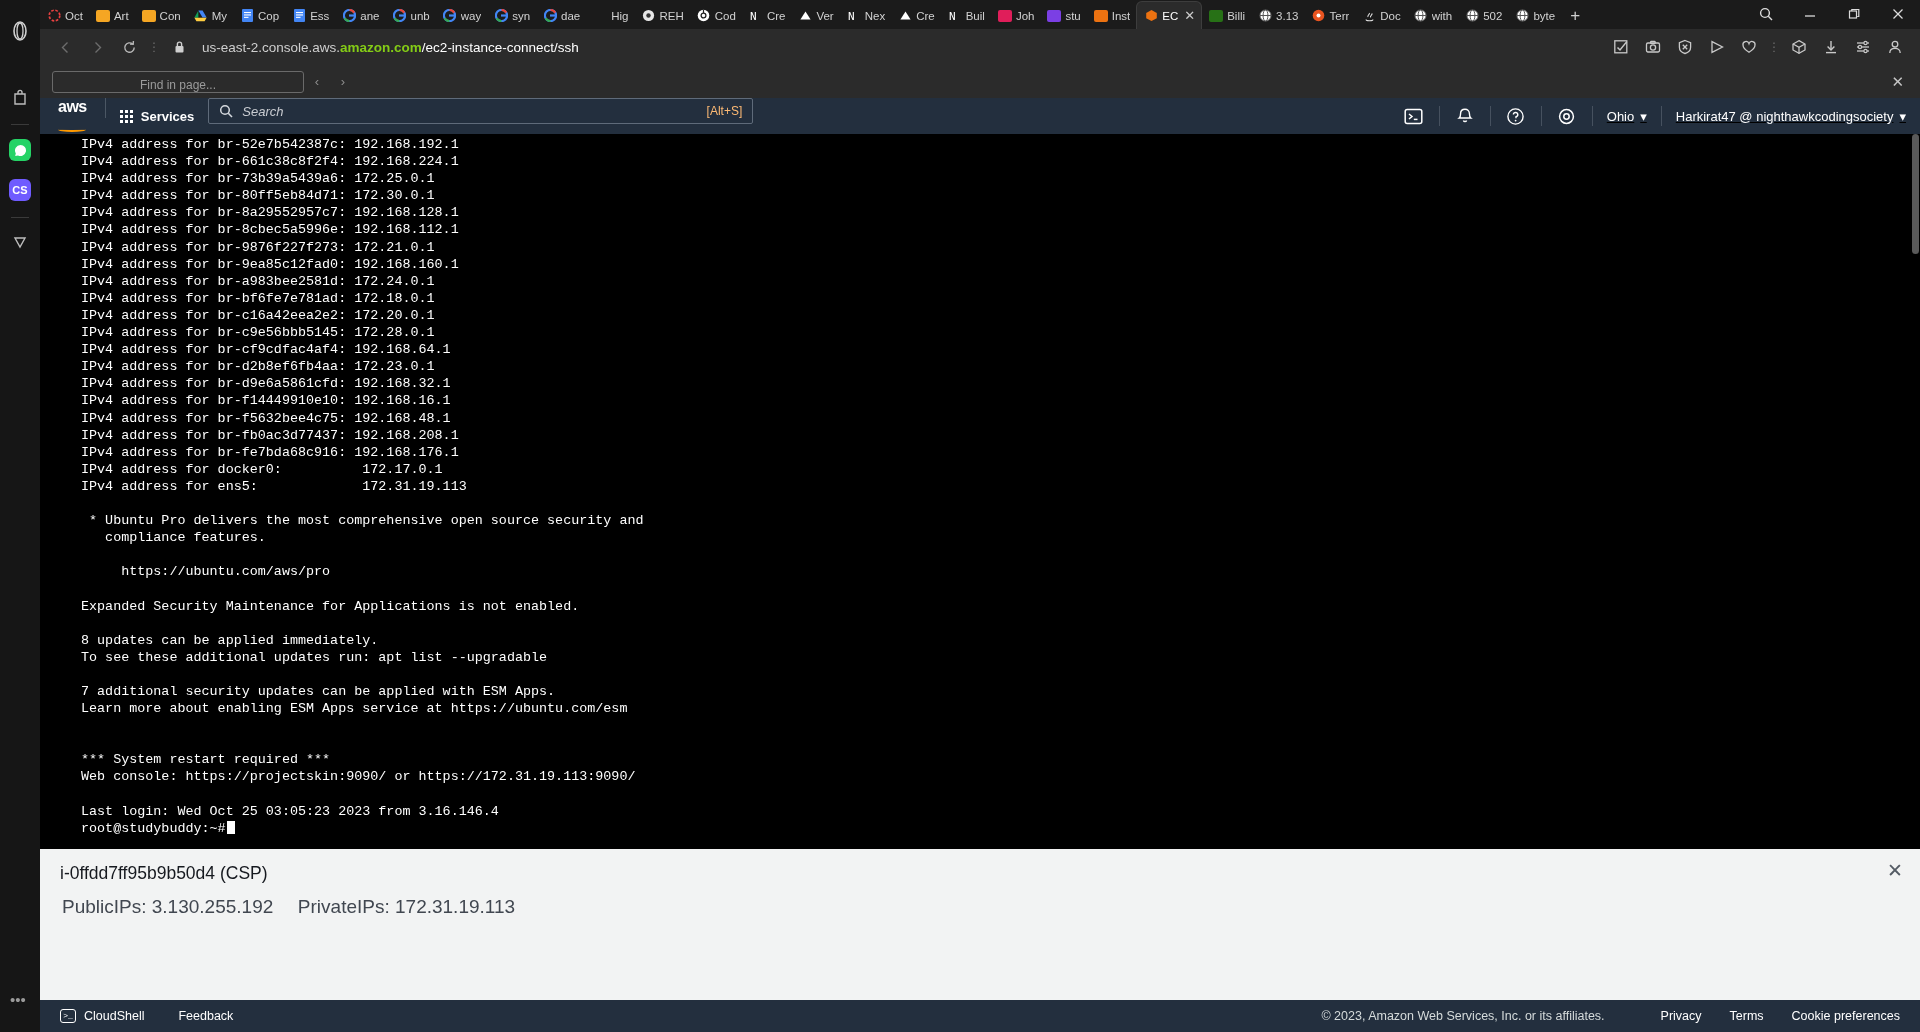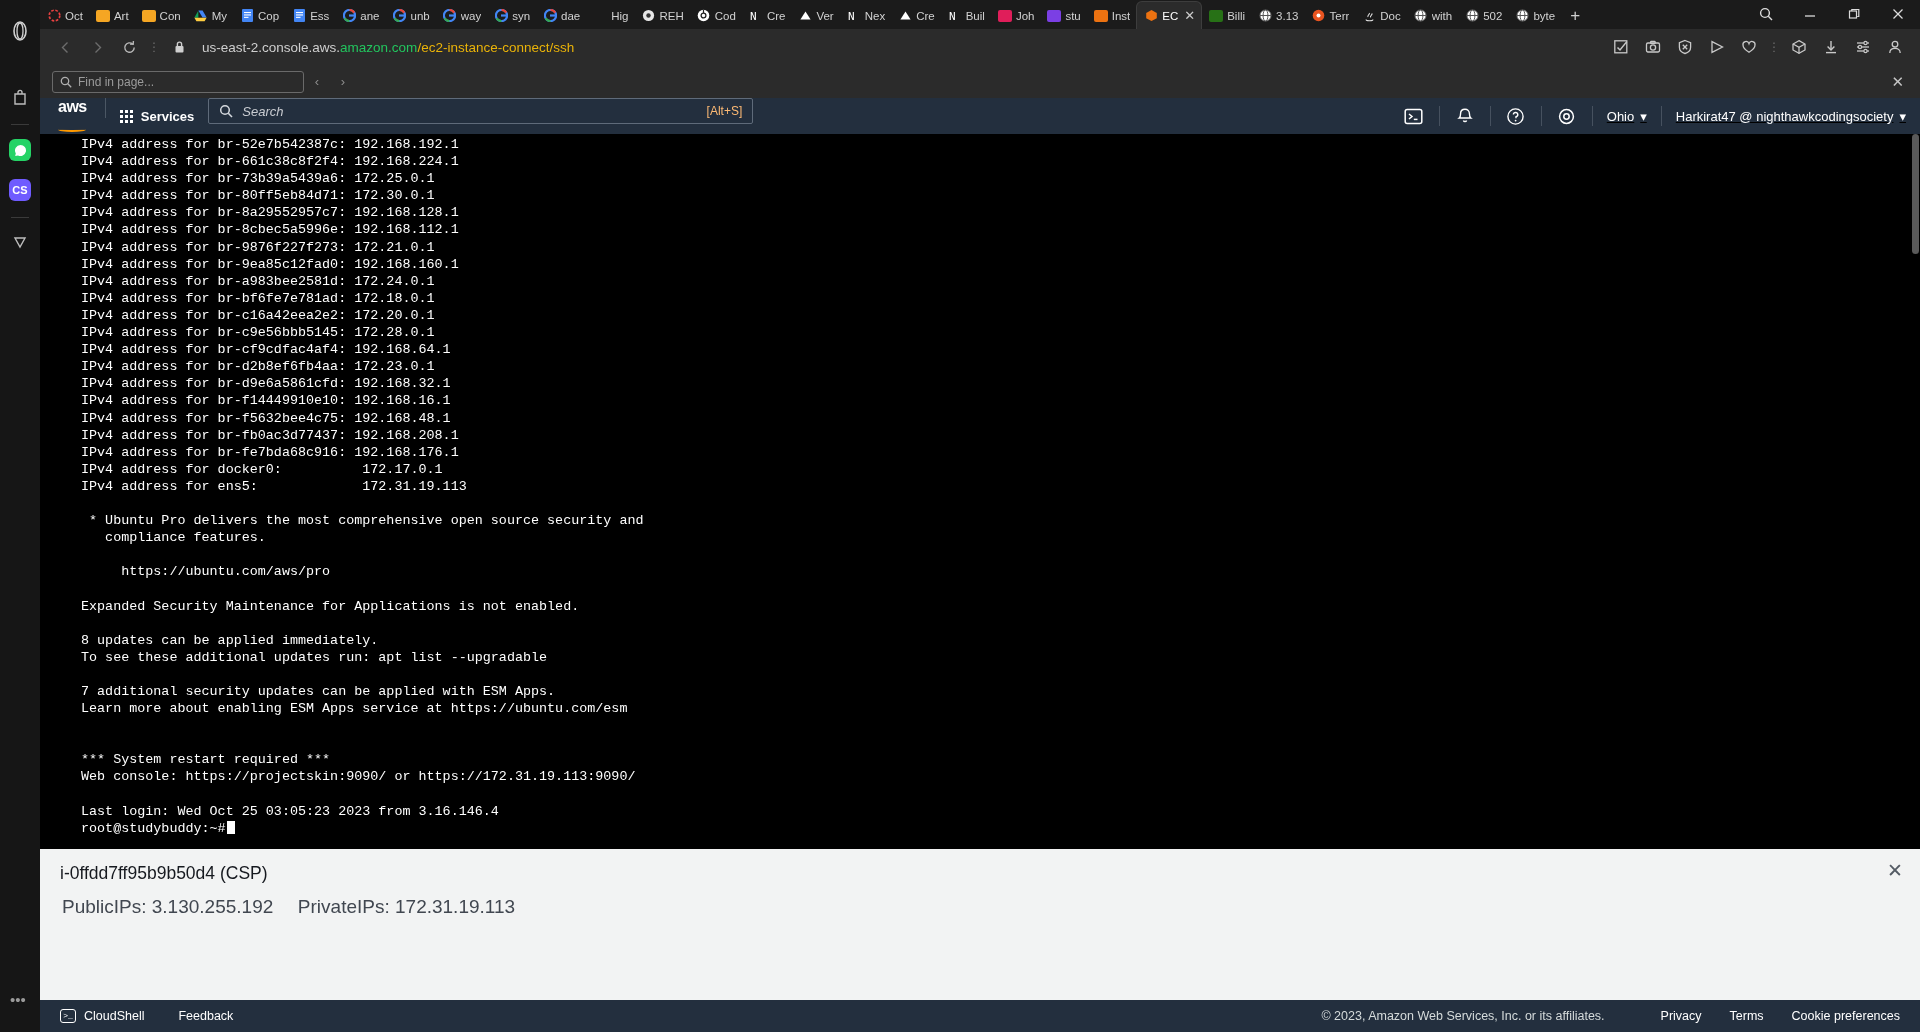--- a/index.html
+++ b/index.html
@@ -66,37 +66,38 @@
     background: #2b2b2b; display: flex; align-items: center;
     padding: 0 10px; gap: 2px; z-index: 3;
   }
   .nav-btn { width: 30px; height: 28px; display:flex; align-items:center; justify-content:center;
              color: #b7b7b7; font-size: 15px; border-radius: 4px; }
   .nav-btn.dim { color: #6d6d6d; }
   .addr {
     display: flex; align-items: center; gap: 9px; margin-left: 6px;
     color: #cfcfcf; font-size: 13.5px;
   }
-  .addr .host-strong { color: #22c55e; font-weight: normal; }
+  .addr .host-strong { color: #84cc16; font-weight: bold; }
   .addr .host-dim { color: #cfcfcf; }
-  .addr .path-dim { color: #eab308; }
+  .addr .path-dim { color: #ffffff; }
   .nav-right { margin-left: auto; display: flex; align-items: center; gap: 2px; }
   .nav-right .nav-btn { color: #c9c9c9; }
   .vdots { color: #6d6d6d; font-size: 12px; padding: 0 2px; letter-spacing: 0; }
 
   
   #findbar {
     position: absolute; left: 40px; top: 65px; width: 1880px; height: 33px;
     background: #2b2b2b; display: flex; align-items: center; padding: 0 12px;
     z-index: 3;
   }
   #find-input-wrap {
     width: 252px; height: 22px; border: 1px solid #6a6a6a; border-radius: 3px;
     display: flex; align-items: center; gap: 6px; padding: 0 7px;
     background: #2b2b2b;
+    flex-direction: column;
   }
   #find-input-wrap .ph { color: #9b9b9b; font-size: 12px; }
   .find-arrow { width: 26px; height: 24px; display:flex; align-items:center; justify-content:center;
                 color: #8d8d8d; font-size: 13px; }
   .find-close { margin-left: auto; color: #c6c6c6; font-size: 15px; padding-right: 4px; }
 
   
   #aws-header {
     position: absolute; left: 40px; top: 98px; width: 1880px; height: 36px;
     background: #232f3e; display: flex; padding: 0 0 0 14px;

